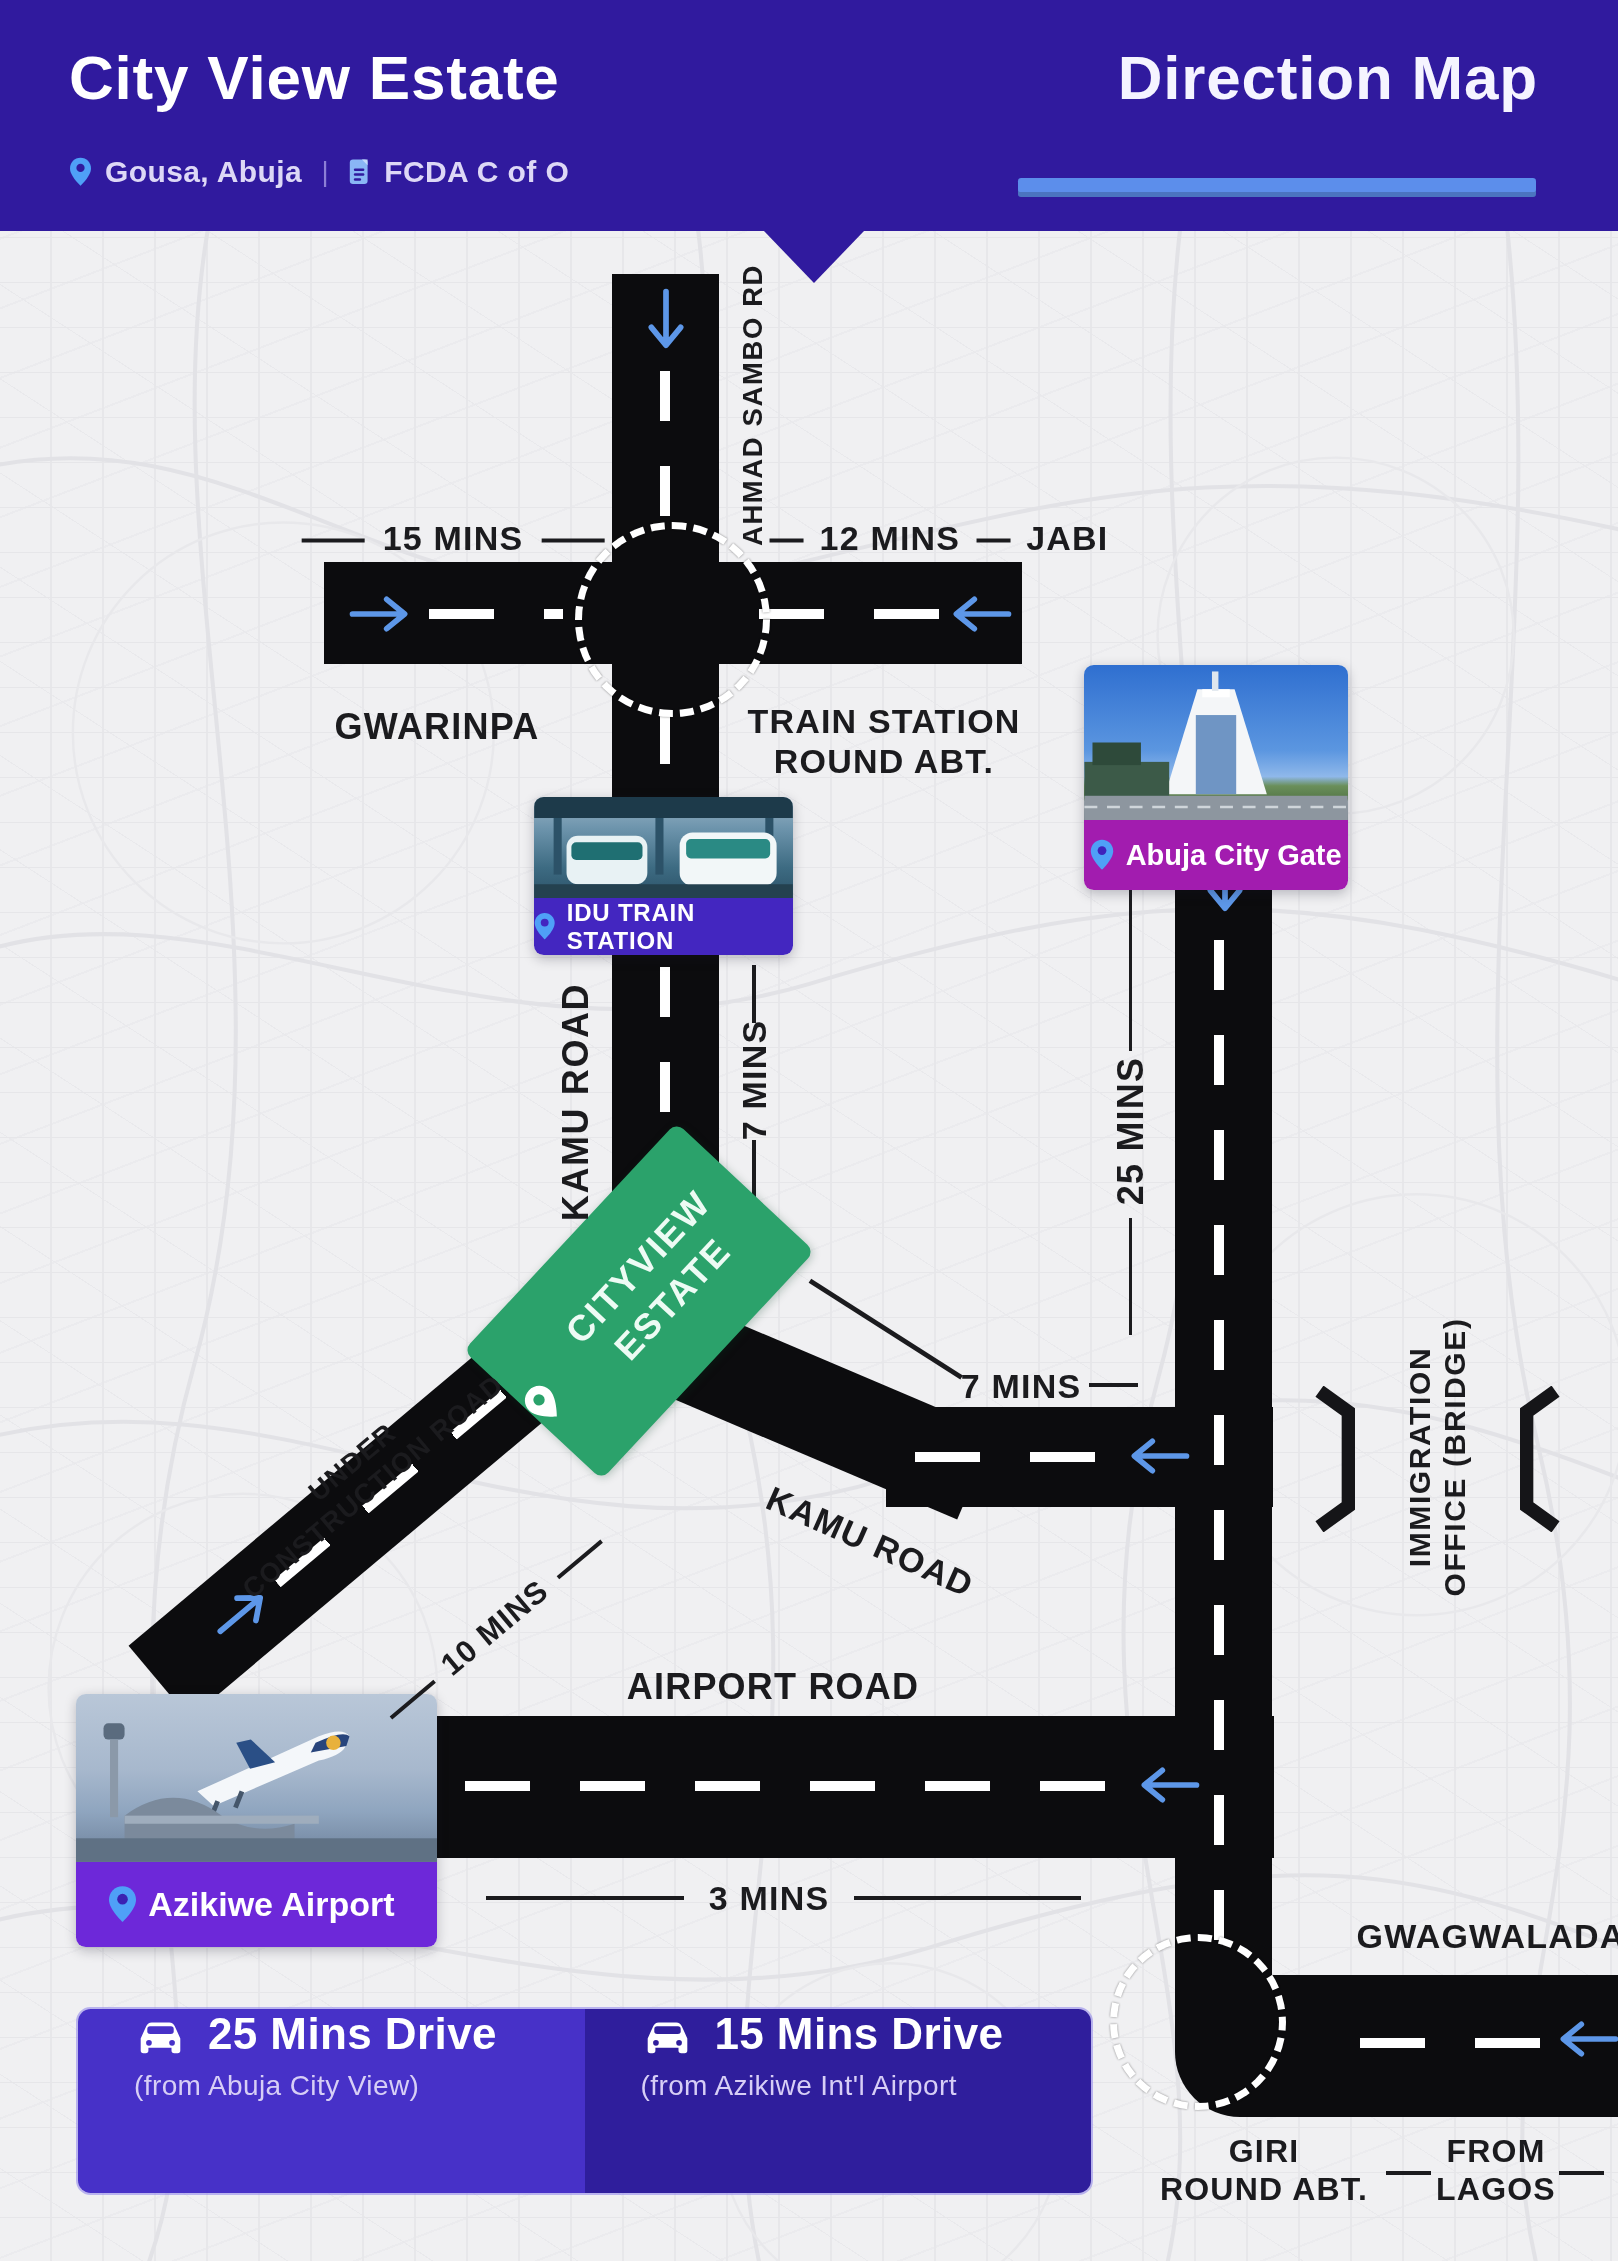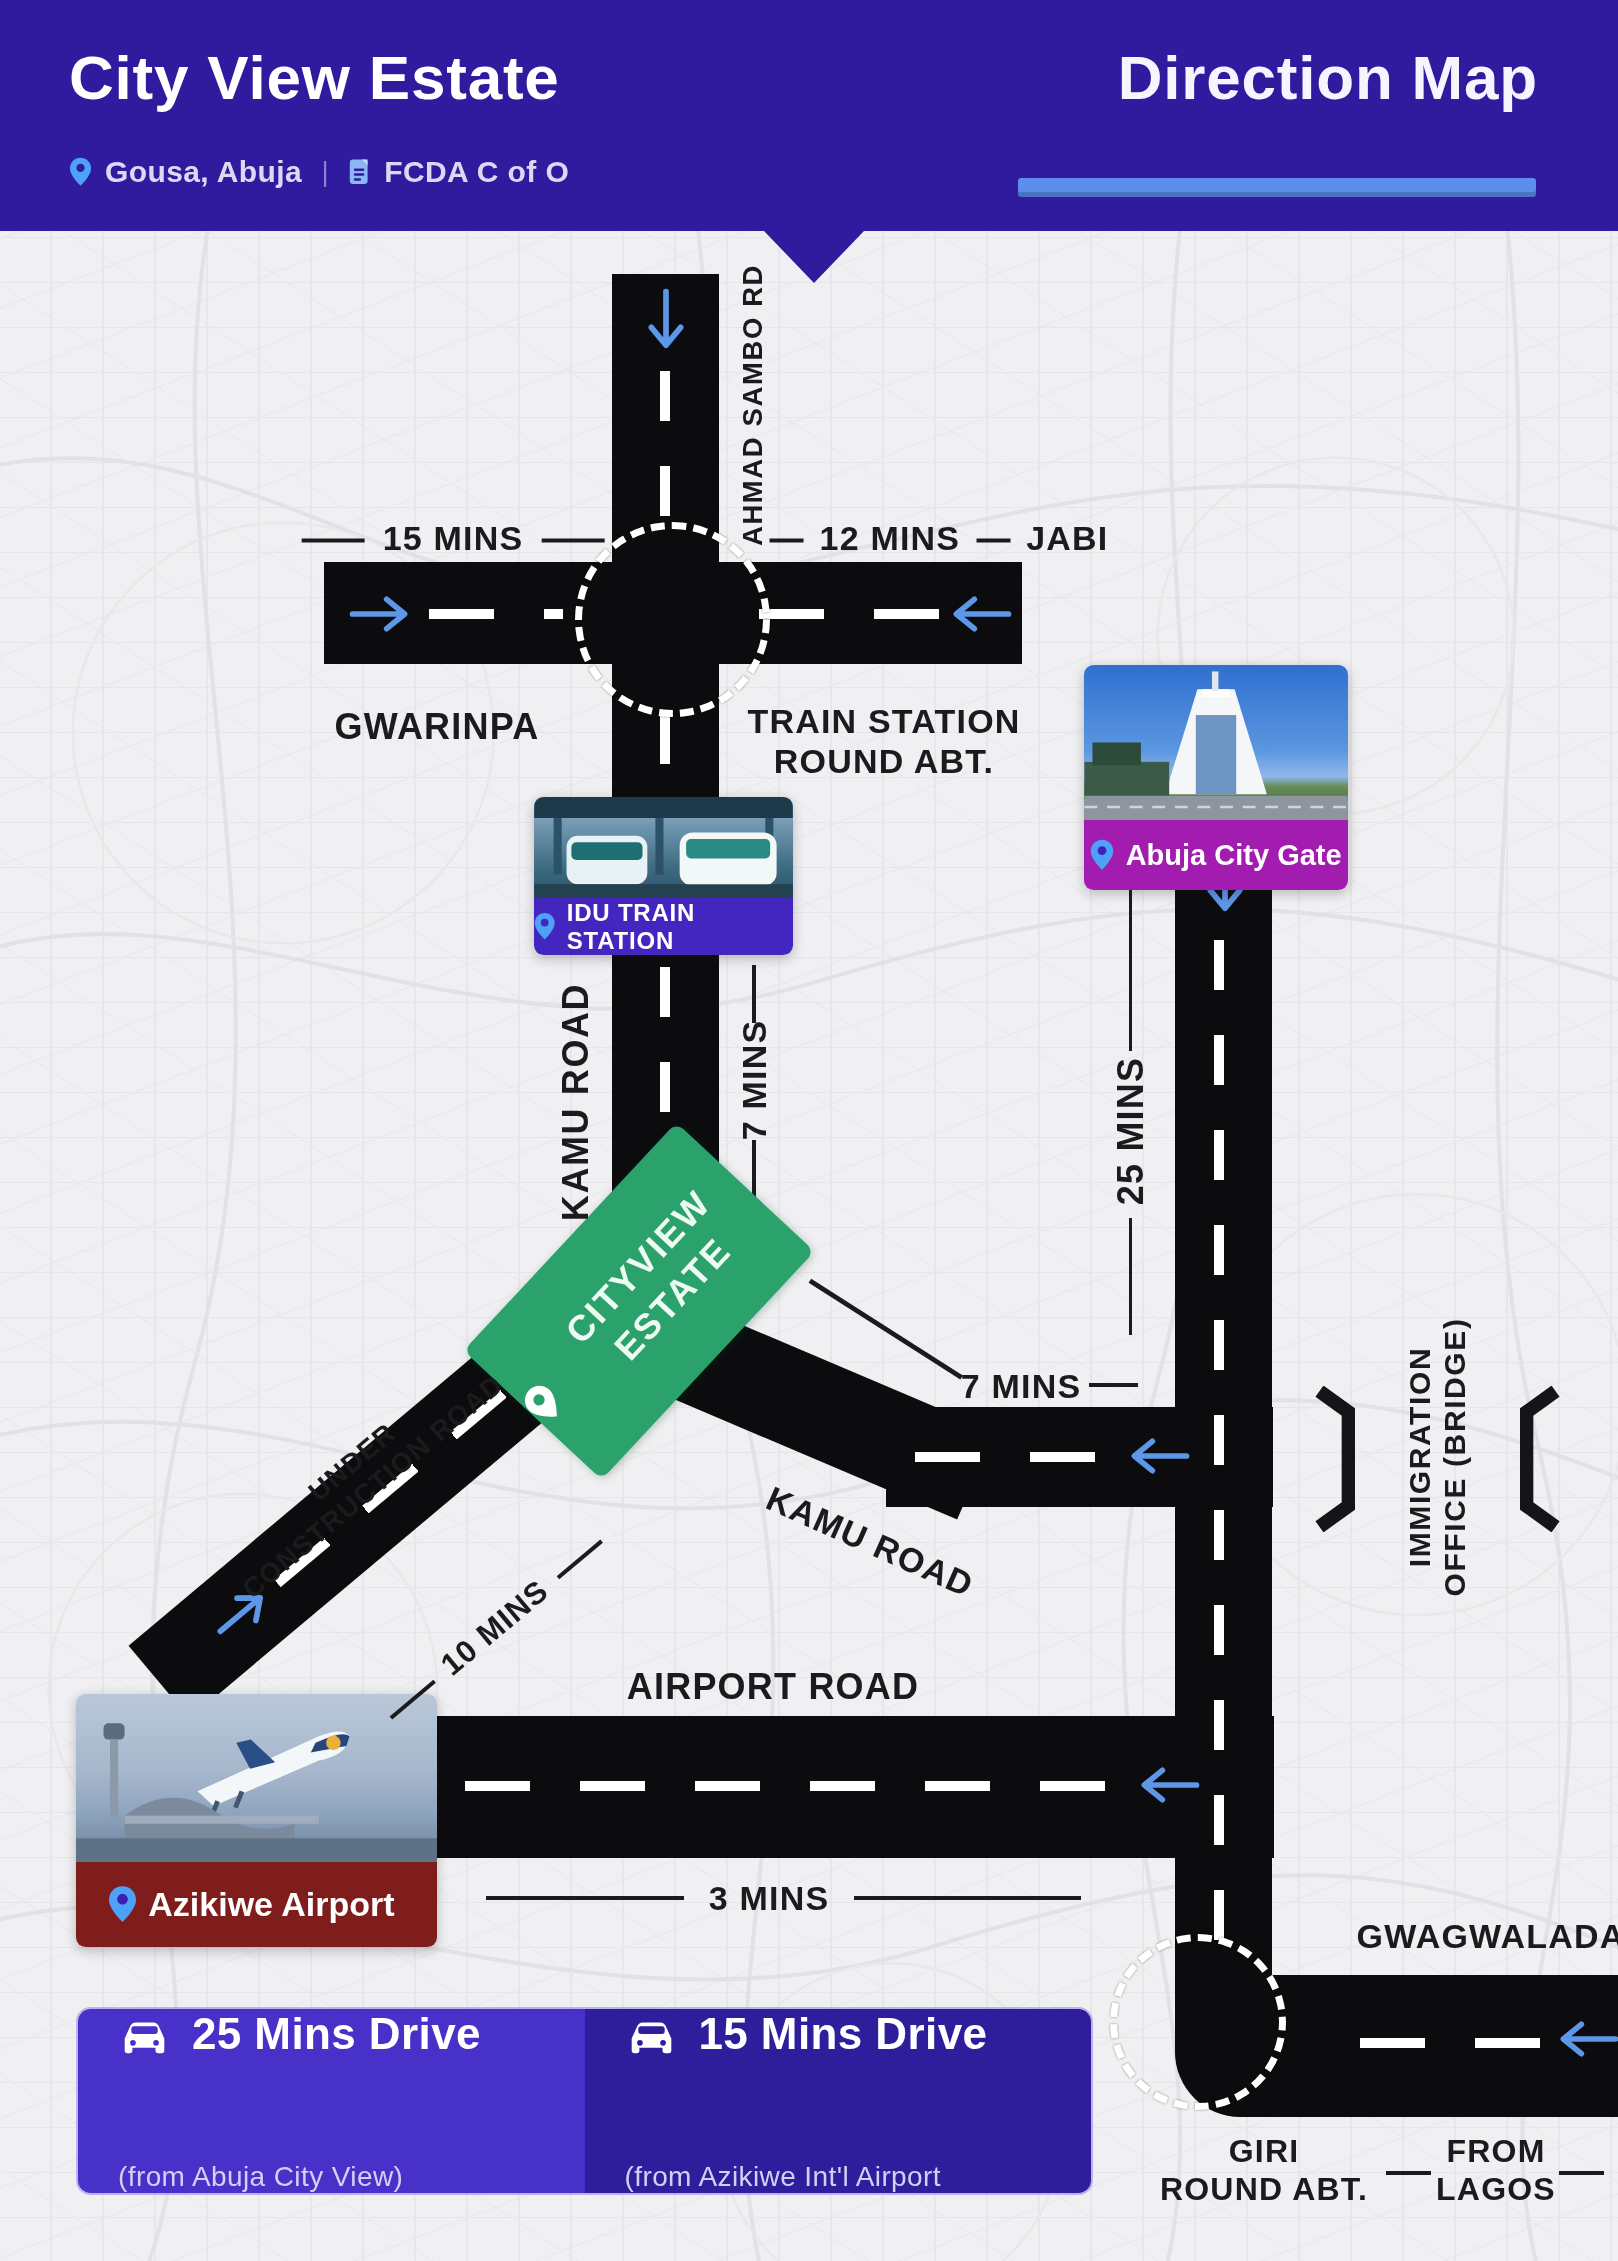--- a/index.html
+++ b/index.html
@@ -54,21 +54,21 @@
     background:#2BA26B;border-radius:9.7px;transform:translate(-50%,-50%) rotate(-47deg);
     display:flex;align-items:center;justify-content:center;gap:18px;
     box-shadow:0 2.4px 8px rgba(0,60,30,.25);
   }
   .estate-text{color:#EDFBF4;font-weight:800;font-size:36px;letter-spacing:2.4px;text-align:center;line-height:1.3;}
   
   .bracket{position:absolute;z-index:7;}
   
   .panels{position:absolute;left:76px;top:2007px;width:1017px;height:188px;z-index:8;
     border-radius:14.6px;overflow:hidden;display:flex;border:2.4px solid rgba(140,130,235,.55);box-sizing:border-box;}
-  .panel{flex:1;display:flex;flex-direction:column;justify-content:space-between;padding-left:40px;gap:11.3px;}
+  .panel{flex:1;display:flex;flex-direction:column;justify-content:flex-start;padding-left:56px;gap:11.3px;}
   .panel.p1{background:#4731C8;}
   .panel.p2{background:#2F1E9C;}
   .panel-title-row{display:flex;align-items:center;gap:21px;}
   .panel-title{color:#FFFFFF;font-size:44px;font-weight:800;letter-spacing:0.4px;}
   .panel-sub{color:#D7CEF6;font-size:28px;font-weight:400;letter-spacing:0.4px;}
   
   .photo-idu{height:100%;background:linear-gradient(180deg,#9db6c8 0%,#6e95ad 30%,#3d6b82 70%,#2c5268 100%);}
   .photo-gate{height:100%;background:linear-gradient(180deg,#2f6fd0 0%,#5b96e0 55%,#8fb8ea 72%,#6a8f5a 78%,#57794a 86%,#9aa2ab 88%,#7d858e 100%);}
   .photo-air{height:100%;background:linear-gradient(180deg,#b9c7d8 0%,#a7b8cd 45%,#8fa5bf 70%,#6c8099 100%);}
 </style>
@@ -288,21 +288,21 @@
         <path d="M150 120 L300 52 Q330 40 338 52 L332 66 Q326 76 300 82 L170 138 Z" fill="#f4f7fa"></path>
         <path d="M215 92 L198 60 L216 56 L246 84 Z" fill="#2a4f86"></path>
         <path d="M296 60 Q330 44 338 52 L334 64 L290 72 Z" fill="#28457c"></path>
         <circle cx="318" cy="60" r="9" fill="#e8b13c"></circle>
         <path d="M175 132 l-8 20 M205 120 l-8 20" stroke="#45566a" stroke-width="6"></path>
         <path d="M60 150 q60 -44 120 0 q40 26 90 10 l0 47 l-210 0 Z" fill="#7b8a9c"></path>
         <rect x="60" y="150" width="240" height="10" fill="#9fadbd"></rect>
         <rect x="0" y="178" width="446" height="29" fill="#5f7184"></rect>
       </svg>
     </div>
-    <div class="card-bar" style="height:85px;background:#7f1d1d;justify-content:flex-start;padding-left:32px;box-sizing:border-box;">
+    <div class="card-bar" style="height:85px;background:#6d28d9;justify-content:flex-start;padding-left:32px;box-sizing:border-box;">
       <svg width="29" height="39" viewBox="0 0 30 40">
         <path d="M15 1 C7 1 1 7.3 1 15.2 c0 10 14 23 14 23 s14 -13 14 -23 C29 7.3 23 1 15 1 Z" fill="#4FA0F7"></path>
         <circle cx="15" cy="14.5" r="5.5" fill="#3B21B2"></circle>
       </svg>
       <span style="font-size:34px;font-weight:700;">Azikiwe Airport</span>
     </div>
   </div>
 
   <div class="panels">
     <div class="panel p1">

